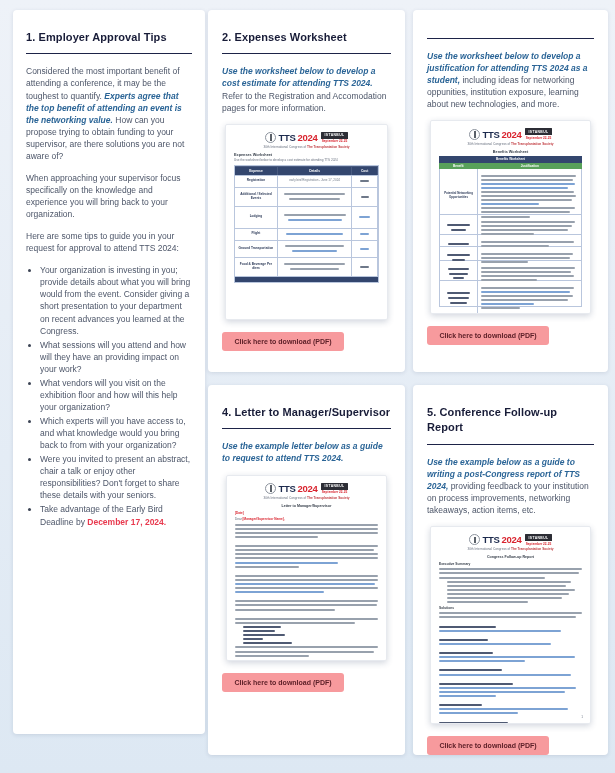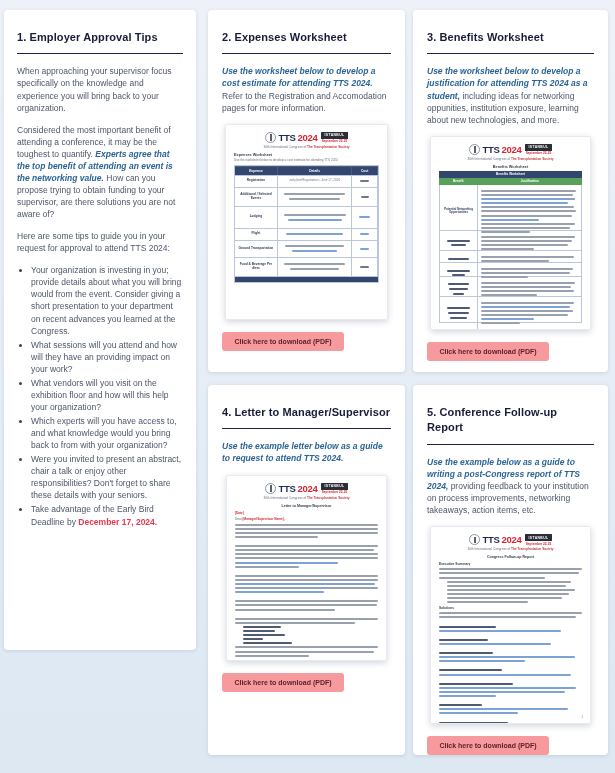--- a/index.html
+++ b/index.html
@@ -4,21 +4,21 @@
 <style>
   *{box-sizing:border-box;margin:0;padding:0}
   html,body{width:615px;height:773px}
   body{
     font-family:"Liberation Sans","DejaVu Sans",sans-serif;
     background:linear-gradient(180deg,#eef2f8 0%,#dde8f3 100%);
     position:relative;overflow:hidden;
   }
   .card{position:absolute;background:#fff;border-radius:4px;
     box-shadow:0 1px 4px rgba(25,40,80,.12);padding:20px 14px;overflow:hidden}
-  #card-tips{left:4px;top:10px;width:192px;height:640px;padding:20px 13px}
+  #card-tips{left:13px;top:10px;width:192px;height:724px;padding:20px 13px}
   #card-expenses{left:208px;top:10px;width:197px;height:362px}
   #card-benefits{left:413px;top:10px;width:195px;height:362px}
   #card-letter{left:208px;top:385px;width:197px;height:370px}
   #card-report{left:413px;top:385px;width:195px;height:370px}
 
   h2{font-size:11px;font-weight:700;color:#181c38;line-height:1.4;letter-spacing:.1px}
   .rule{border-bottom:1.5px solid #1d2347;margin:8px 0 11px}
   p{font-size:8.5px;line-height:1.42;color:#4d5669;margin-bottom:10px}
   .em{color:#2a6496;font-weight:700;font-style:italic}
   .redb{color:#e8394e;font-weight:700}
@@ -93,22 +93,22 @@
   .rp-page{position:absolute;right:7px;bottom:4px;font-size:3.2px;color:#707a88}.gap3{height:3px}
 </style>
 </head>
 <body>
 
 <div>
 
   <section class="card" id="card-tips">
     <h2>1. Employer Approval Tips</h2>
     <div class="rule"></div>
+    <p><span>Considered the most important benefit of attending a conference, it may be the toughest to quantify. </span><span class="em">Experts agree that the top benefit of attending an event is the networking value.</span><span> How can you propose trying to obtain funding to your supervisor, are there solutions you are not aware of?</span></p>
     <p>When approaching your supervisor focus specifically on the knowledge and experience you will bring back to your organization.</p>
-    <p><span>Considered the most important benefit of attending a conference, it may be the toughest to quantify. </span><span class="em">Experts agree that the top benefit of attending an event is the networking value.</span><span> How can you propose trying to obtain funding to your supervisor, are there solutions you are not aware of?</span></p>
     <p>Here are some tips to guide you in your request for approval to attend TTS 2024:</p>
     <ul>
       <li>Your organization is investing in you; provide details about what you will bring would from the event. Consider giving a short presentation to your department on recent advances you learned at the Congress.</li>
       <li>What sessions will you attend and how will they have an providing impact on your work?</li>
       <li>What vendors will you visit on the exhibition floor and how will this help your organization?</li>
       <li>Which experts will you have access to, and what knowledge would you bring back to from with your organization?</li>
       <li>Were you invited to present an abstract, chair a talk or enjoy other responsibilities? Don't forget to share these details with your seniors.</li>
       <li><span>Take advantage of the Early Bird Deadline by </span><span class="redb">December 17, 2024.</span></li>
     </ul>
   </section>
@@ -194,21 +194,20 @@
               <div class="ln ln-d" style="width: 45%;"></div>
             </div>
         </div>
         <div class="xfoot"></div>
       </div>
     </div>
     <button class="dl-btn">Click here to download (PDF)</button>
   </section>
 
   <section class="card" id="card-benefits">
-    <h2>3. Benefits Worksheet</h2>
     <div class="rule"></div>
     <p><span class="em">Use the worksheet below to develop a justification for attending TTS 2024 as a student,</span><span> including ideas for networking oppunities, institution exposure, learning about new technologies, and more.</span></p>
 
     <div class="doc doc-benefits">
       <div class="doc-head-row">
         <span class="logo-ring"></span>
         <span class="logo-tts">TTS</span>
           <span class="logo-year">2024</span>
         <span class="badge">
           <span class="badge-city">ISTANBUL</span>

